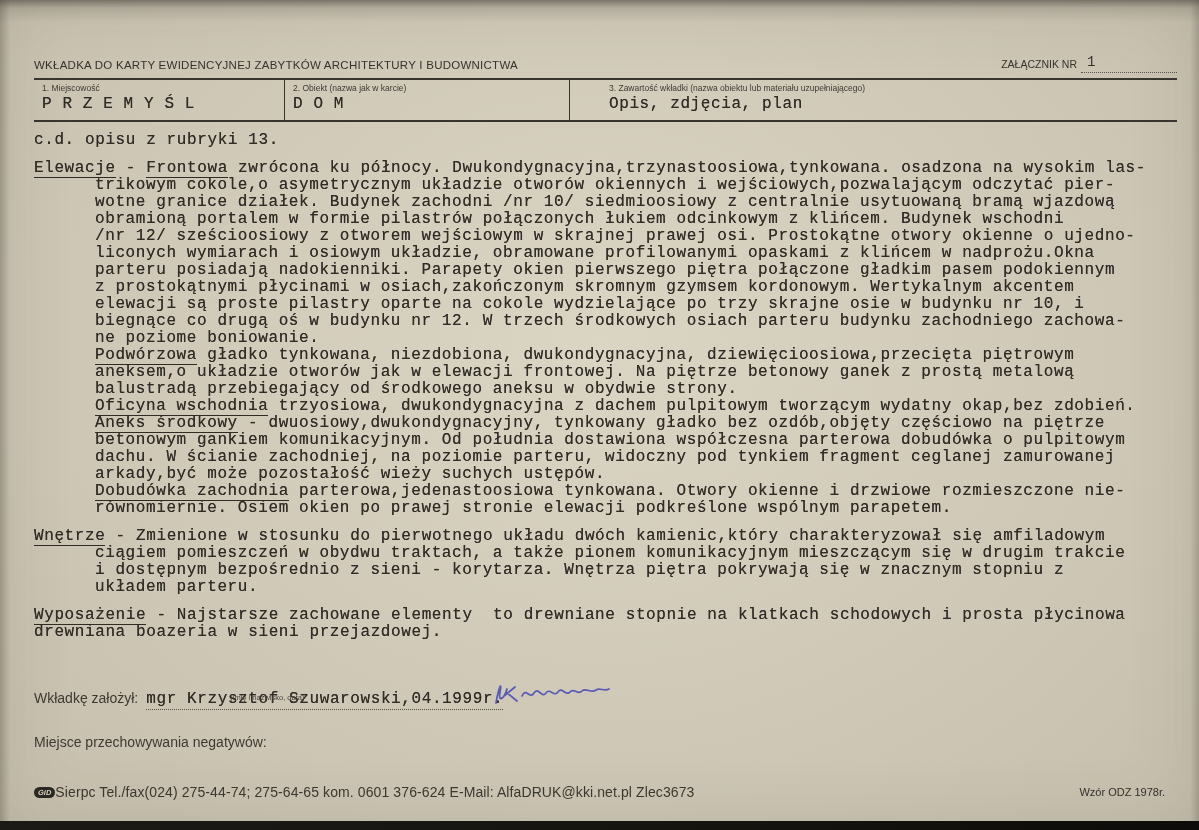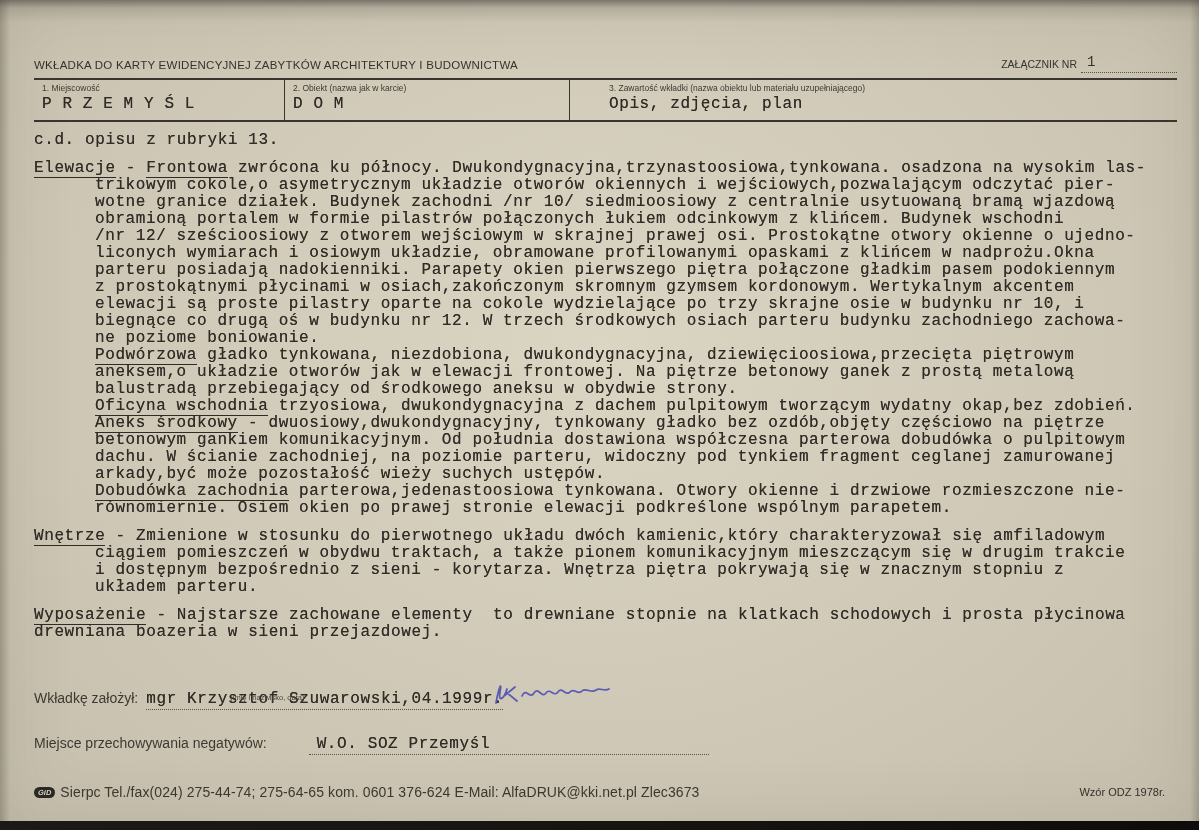--- a/index.html
+++ b/index.html
@@ -93,21 +93,21 @@
   .neg-line{
     display:inline-block;margin-left:6px;
     border-bottom:1.5px dotted var(--dots);min-width:400px;padding:0 8px 1px;
   }
 
   
   .print-footer{
     position:absolute;left:34px;right:34px;bottom:30px;
     display:flex;justify-content:space-between;align-items:center;
   }
-  .print-left{display:flex;align-items:center;gap:5px;}
+  .print-left{display:flex;align-items:center;}
   .print-logo{
     display:inline-block;background:#2a2823;color:#d9d2c0;
     border-radius:8px;padding:1px 4px;font-size:7.5px;font-weight:bold;font-style:italic;
   }
   .print-info{font-size:14px;color:#3b382f;letter-spacing:.1px;}
   .print-pattern{font-size:11px;color:#33302a;}
 </style>
 </head>
 <body>
 
@@ -187,23 +187,20 @@
         <span class="founder-hint">(imię i nazwisko, data)</span>
         <svg class="signature-svg" width="130" height="34" viewBox="0 0 130 34">
           <path d="M8 26 C11 9 14 4 12 15 C10 26 16 22 19 12 M16 19 L27 10 M18 15 L29 24" fill="none" stroke="var(--signature)" stroke-width="1.8" stroke-linecap="round" opacity=".85"></path>
           <path d="M34 19 C38 10 42 23 46 16 C50 9 54 22 58 16 C62 10 66 21 70 15 C74 9 78 20 82 15 C86 10 90 19 94 14 C98 10 103 17 108 13 C112 10 116 15 121 12" fill="none" stroke="var(--signature)" stroke-width="1.7" stroke-linecap="round" opacity=".85"></path>
         </svg>
       </span>
     </div>
 
     <div class="negatives">
       <span class="small-label">Miejsce przechowywania negatywów:</span>
-      <span class="neg-line">
-        <span class="typed">W.O. SOZ Przemyśl</span>
-      </span>
     </div>
 
   </div>
 
   <div class="print-footer">
     <div class="print-left">
       <span class="print-logo">GiD</span>
       <span class="print-info">Sierpc Tel./fax(024) 275-44-74; 275-64-65 kom. 0601 376-624  E-Mail: AlfaDRUK@kki.net.pl  Zlec3673</span>
     </div>
     <div class="print-pattern">Wzór ODZ 1978r.</div>

